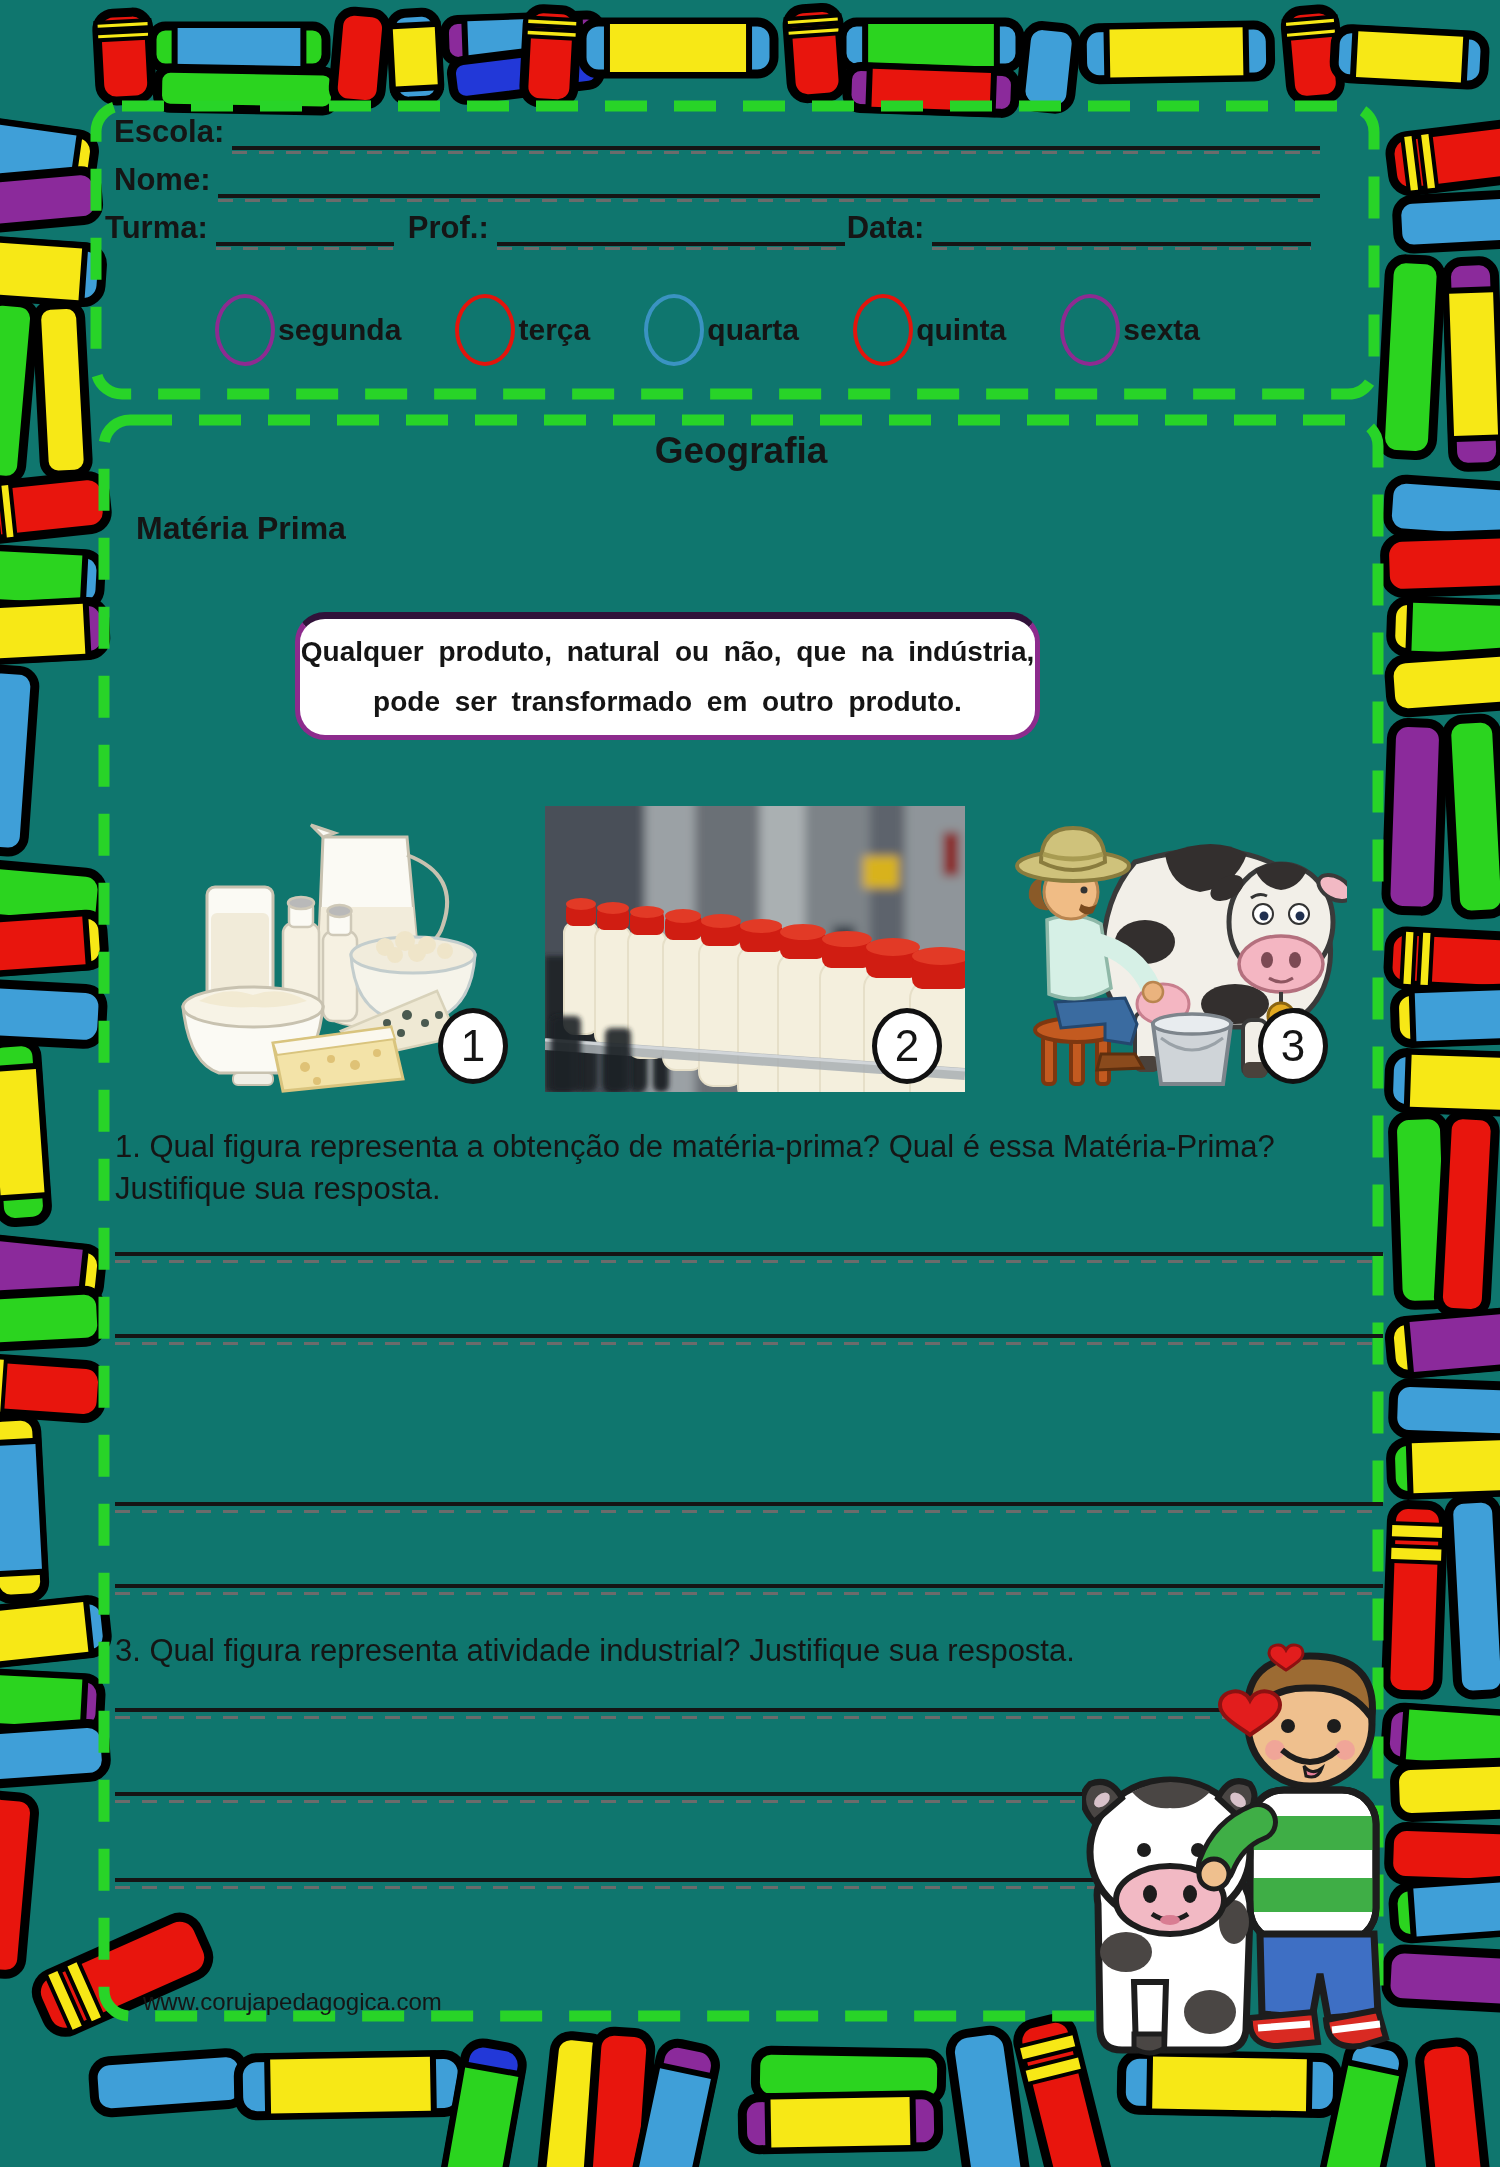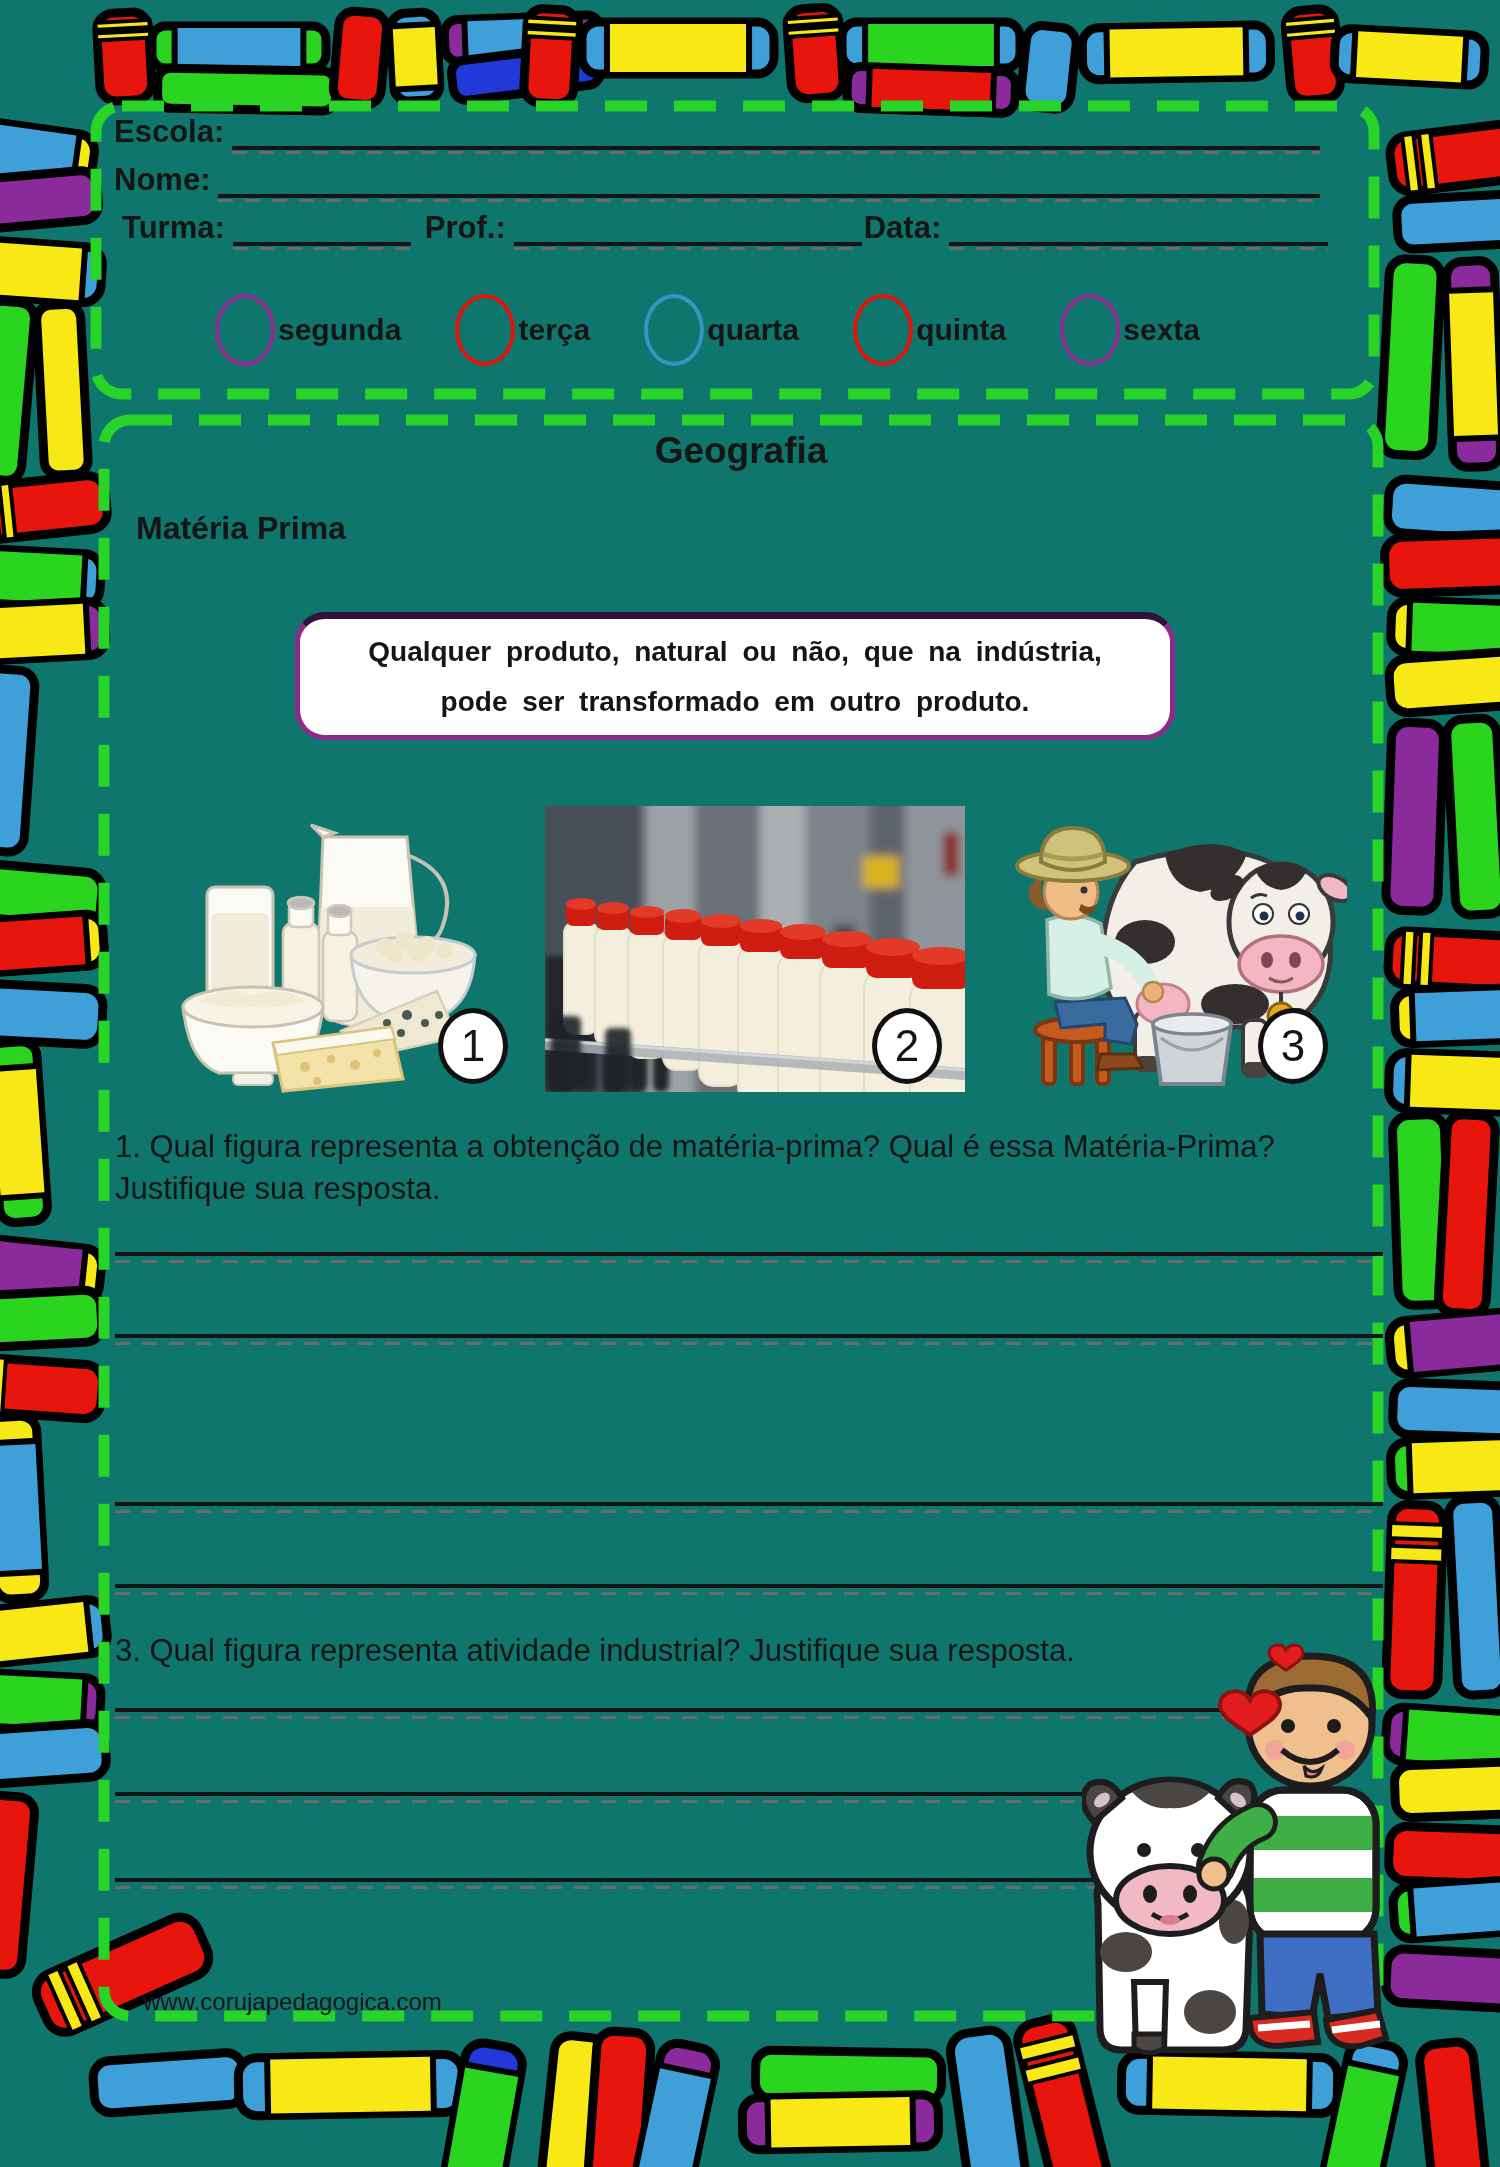--- a/index.html
+++ b/index.html
@@ -17,21 +17,21 @@
   .days-row{position:absolute;left:215px;top:294px;width:985px;display:flex;
             justify-content:space-between;z-index:3}
   .day{display:flex;align-items:center}
   .day .circ{width:52px;height:64px;border:4.5px solid #8e2b91;border-radius:50%;
              background:transparent;margin-right:3px}
   .day .dlabel{font-size:30px;font-weight:600}
   
   .subject{position:absolute;left:98px;top:430px;width:1286px;text-align:center;
            font-size:37px;font-weight:700;z-index:3}
   .topic{position:absolute;left:136px;top:510px;font-size:32px;font-weight:600;z-index:3}
-  .defbox{position:absolute;left:295px;top:612px;width:880px;height:128px;box-sizing:border-box;
+  .defbox{position:absolute;left:295px;top:612px;width:745px;height:128px;box-sizing:border-box;
           border:5px solid #8d2b8d;border-top:7px solid #31123a;border-radius:30px;
           display:flex;flex-direction:column;justify-content:center;text-align:center;
           font-size:28px;font-weight:700;line-height:1.8;word-spacing:7px;z-index:3;background:#fff}
   .qtext{position:absolute;left:115px;width:1210px;font-size:31px;line-height:1.36;z-index:3;font-weight:500}
   .ans{position:absolute;height:0;border-top:4px solid #151515;z-index:3}
   .ans::after{content:"";position:absolute;left:0;right:0;top:4px;height:3px;
      background:repeating-linear-gradient(90deg,#6b6b6b 0 15px,transparent 15px 27px)}
   .fig{position:absolute;z-index:3}
   .numcirc{position:absolute;width:60px;height:66px;border:5px solid #111;border-radius:50%;
            background:#fff;display:flex;align-items:center;justify-content:center;
@@ -337,21 +337,21 @@
   </svg>
 
   <div class="f-row" style="left:114px;top:106px;width:1206px">
     <span class="lbl">Escola:</span>
     <span class="blank flex"></span>
   </div>
   <div class="f-row" style="left:114px;top:154px;width:1206px">
     <span class="lbl">Nome:</span>
     <span class="blank flex"></span>
   </div>
-  <div class="f-row" style="left:122px;top:202px;width:1206px">
+  <div class="f-row" style="left:105px;top:202px;width:1206px">
     <span class="lbl">Turma:</span>
     <span class="blank" style="width:178px"></span>
     <span class="lbl" style="margin-left:14px">Prof.:</span>
     <span class="blank" style="width:348px"></span>
     <span class="lbl" style="margin-left:2px">Data:</span>
     <span class="blank flex"></span>
   </div>
 
   <div class="days-row">
     <span class="day">

